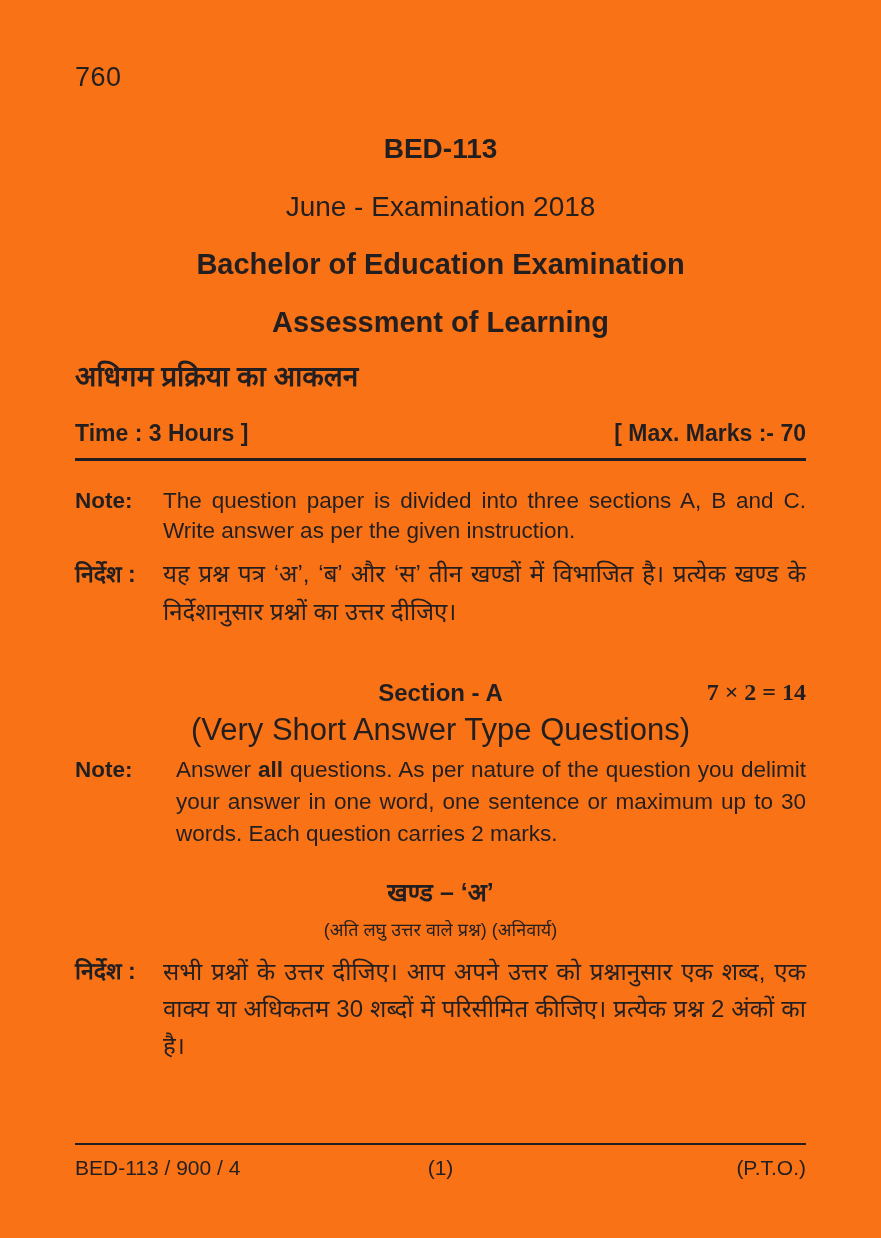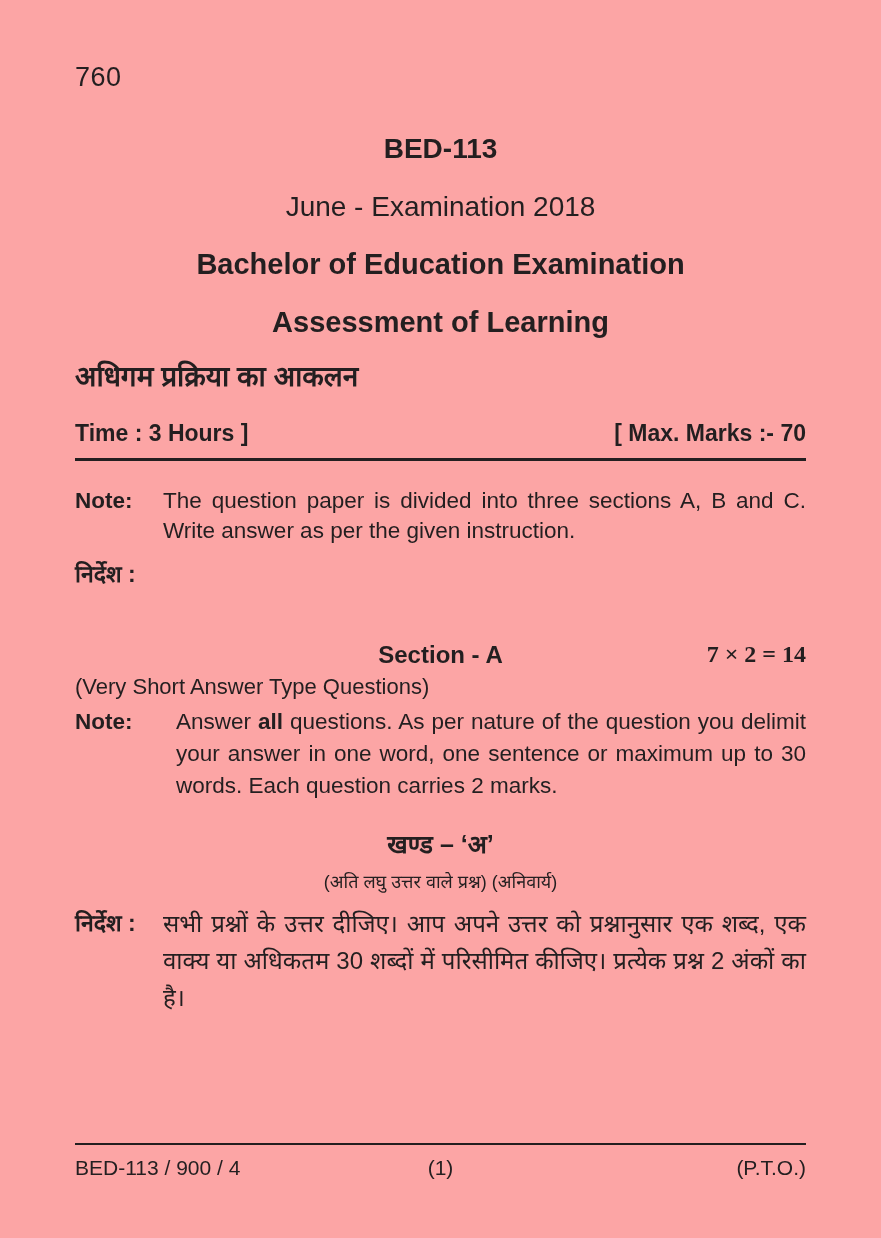--- a/index.html
+++ b/index.html
@@ -6,21 +6,21 @@
   html, body { background: #ffffff; }
   body {
     font-family: "Liberation Sans", sans-serif;
     color: #231f20;
     -webkit-font-smoothing: antialiased;
   }
   .page {
     position: relative;
     width: 881px;
     height: 1238px;
-    background: #fca5a5;
+    background: #f97316;
     padding: 0 75px;
     overflow: hidden;
   }
   .corner {
     padding-top: 62px;
     font-size: 27px;
     letter-spacing: 0.5px;
   }
 
   .h-code      { margin-top: 40px; font-size: 28px; font-weight: bold; text-align: center; }
@@ -78,22 +78,22 @@
   .section-head .sec-marks {
     position: absolute;
     right: 0;
     top: 0;
     font-family: "Liberation Serif", serif;
     font-weight: bold;
     font-size: 24px;
   }
   .sec-subtitle {
     margin-top: 3px;
-    font-size: 22px;
-    text-align: left;
+    font-size: 31px;
+    text-align: center;
   }
   .sec-note {
     margin-top: 6px;
     font-size: 22.5px;
     line-height: 32px;
   }
   .sec-note .note-text { padding-left: 13px; }
   .khand-title {
     margin-top: 24px;
     font-size: 25px;
@@ -156,20 +156,21 @@
 
   <div class="rule-thick"></div>
 
   <div class="note-row en-note">
     <span class="label">Note:</span>
     <span class="note-text">The question paper is divided into three sections A, B and C. Write answer as per the given instruction.</span>
   </div>
 
   <div class="note-row hi-note">
     <span class="label">निर्देश :</span>
+    <span class="note-text">यह प्रश्न पत्र ‘अ’, ‘ब’ और ‘स’ तीन खण्डों में विभाजित है। प्रत्येक खण्ड के निर्देशानुसार प्रश्नों का उत्तर दीजिए।</span>
   </div>
 
   <div class="section-head">
     <span class="sec-title">Section - A</span>
     <span class="sec-marks">7 × 2 = 14</span>
   </div>
   <div class="sec-subtitle">(Very Short Answer Type Questions)</div>
 
   <div class="note-row sec-note">
     <span class="label">Note:</span>

